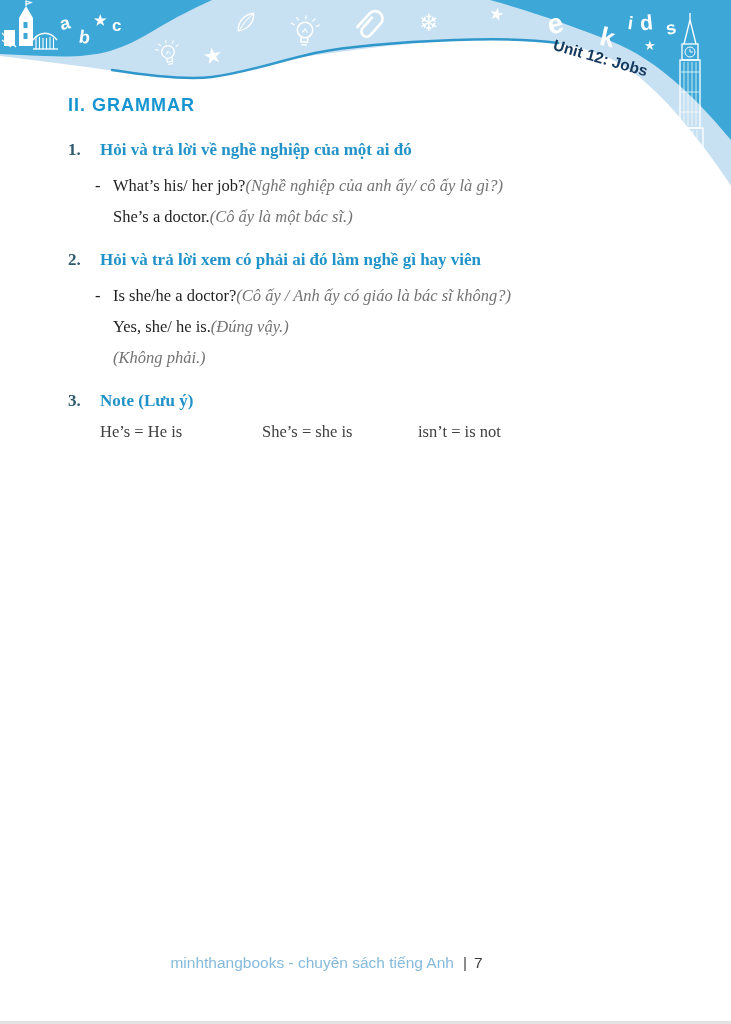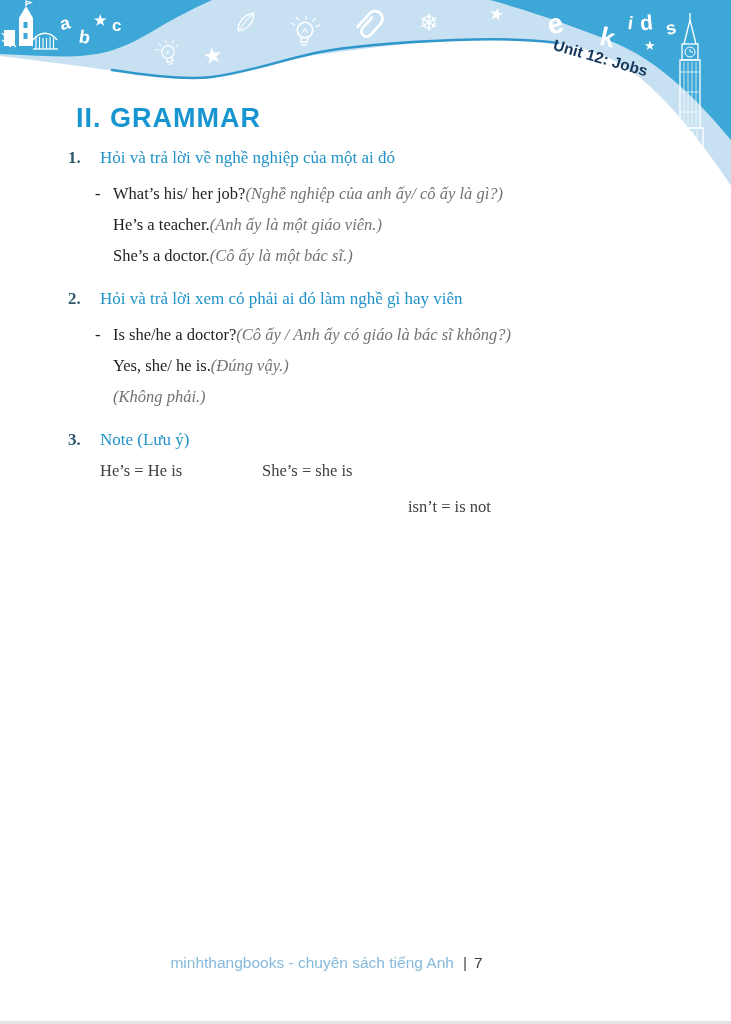--- a/index.html
+++ b/index.html
@@ -4,35 +4,35 @@
 <style>
   html,body { margin:0; padding:0; background:#ffffff; }
   .page {
     position:relative; width:731px; height:1024px; background:#ffffff;
     overflow:hidden; font-family:"Liberation Serif", serif;
   }
   .header-svg { position:absolute; top:0; left:0; display:block; }
 
   .content { position:absolute; top:95px; left:68px; width:610px; }
   .section-title {
-    margin:8px; font-family:"Liberation Sans", sans-serif; font-weight:bold;
-    font-size:27px; letter-spacing:1px; color:#1795d1; height:27px;
+    margin:0; font-family:"Liberation Sans", sans-serif; font-weight:bold;
+    font-size:18px; letter-spacing:1px; color:#1795d1; height:27px;
   }
   .gitem { margin:0; }
   .ghead { display:flex; align-items:baseline; margin-top:17px; line-height:22px; }
   .gnum  { width:32px; font-weight:bold; font-size:17px; color:#2f5a6e; }
-  .ghtext{ font-weight:normal; font-size:17px; color:#2193c8; }
+  .ghtext{ font-weight:bold; font-size:17px; color:#2193c8; }
   .glines{ margin-top:9px; }
   .gline { display:flex; align-items:baseline; line-height:31px; font-size:16.5px; }
   .dash  { margin-left:27px; width:18px; color:#1f1f1f; }
   .en    { color:#1f1f1f; white-space:nowrap; }
   .vi    { color:#737373; font-style:italic; white-space:nowrap; }
   .noterow { position:relative; height:26px; margin-top:10px; font-size:16.5px; color:#404040; }
   .noterow span { position:absolute; top:0; white-space:nowrap; }
-  .note-a { left:32px; } .note-b { left:194px; } .note-c { left:340px;margin-top:36px; }
+  .note-a { left:32px; } .note-b { left:194px; } .note-c { left:350px; }
 
   .pfooter {
     position:absolute; top:954px; left:0; width:653px; text-align:center;
     font-family:"Liberation Sans", sans-serif; font-size:15.5px; color:#85badb;
   }
   .pfooter .sep  { color:#4a4a4a; margin:0 7px 0 9px; font-weight:400; }
   .pfooter .pnum { color:#3a3a3a; }
   .page-edge { position:absolute; left:0; bottom:0; width:731px; height:3px; background:#e3e3e3; }
 </style>
 </head>
@@ -151,25 +151,20 @@
         <span class="ghtext">Hỏi và trả lời về nghề nghiệp của một ai đó</span>
       </div>
       <div class="glines">
         <div class="gline">
           <span class="dash">-</span>
           <span class="en">What’s his/ her job?</span>
           <span class="vi">(Nghề nghiệp của anh ấy/ cô ấy là gì?)</span>
         </div>
         <div class="gline">
           <span class="dash"></span>
-          <span class="en">He’s a teacher.</span>
-          <span class="vi">(Anh ấy là một giáo viên.)</span>
-        </div>
-        <div class="gline">
-          <span class="dash"></span>
           <span class="en">She’s a doctor.</span>
           <span class="vi">(Cô ấy là một bác sĩ.)</span>
         </div>
       </div>
     </section>
 
     <section class="gitem">
       <div class="ghead">
         <span class="gnum">2.</span>
         <span class="ghtext">Hỏi và trả lời xem có phải ai đó làm nghề gì hay viên</span>

